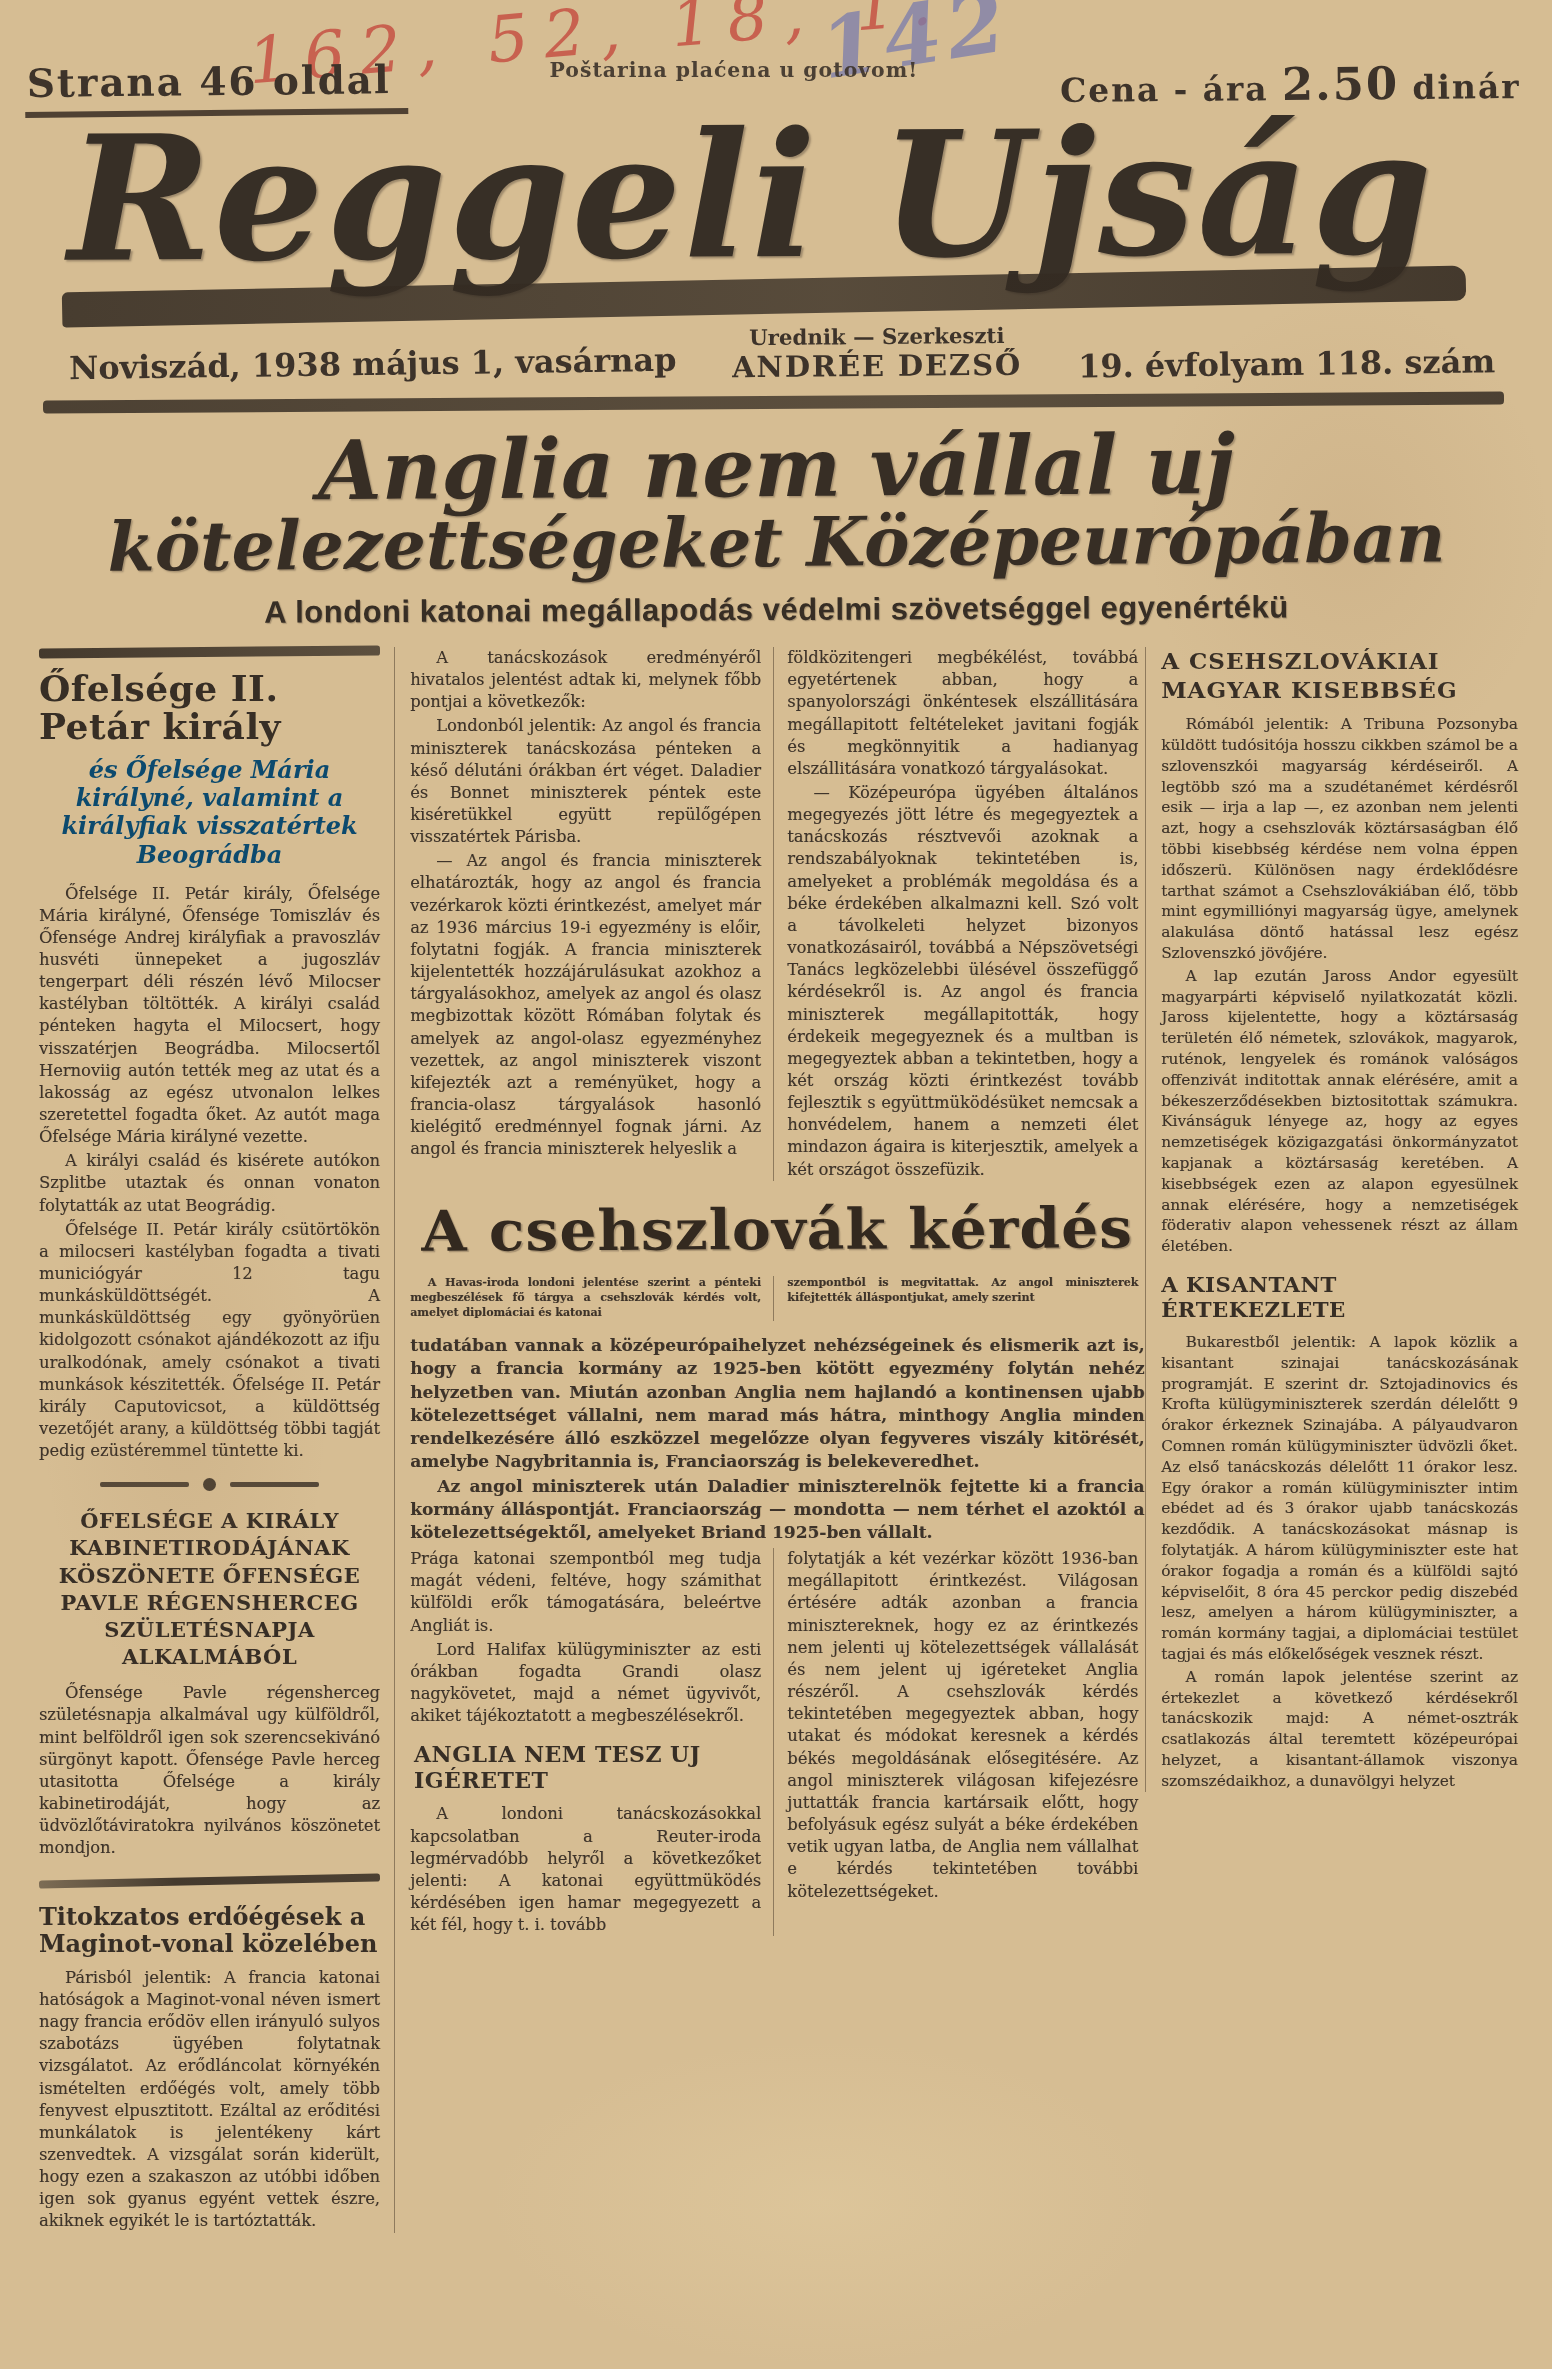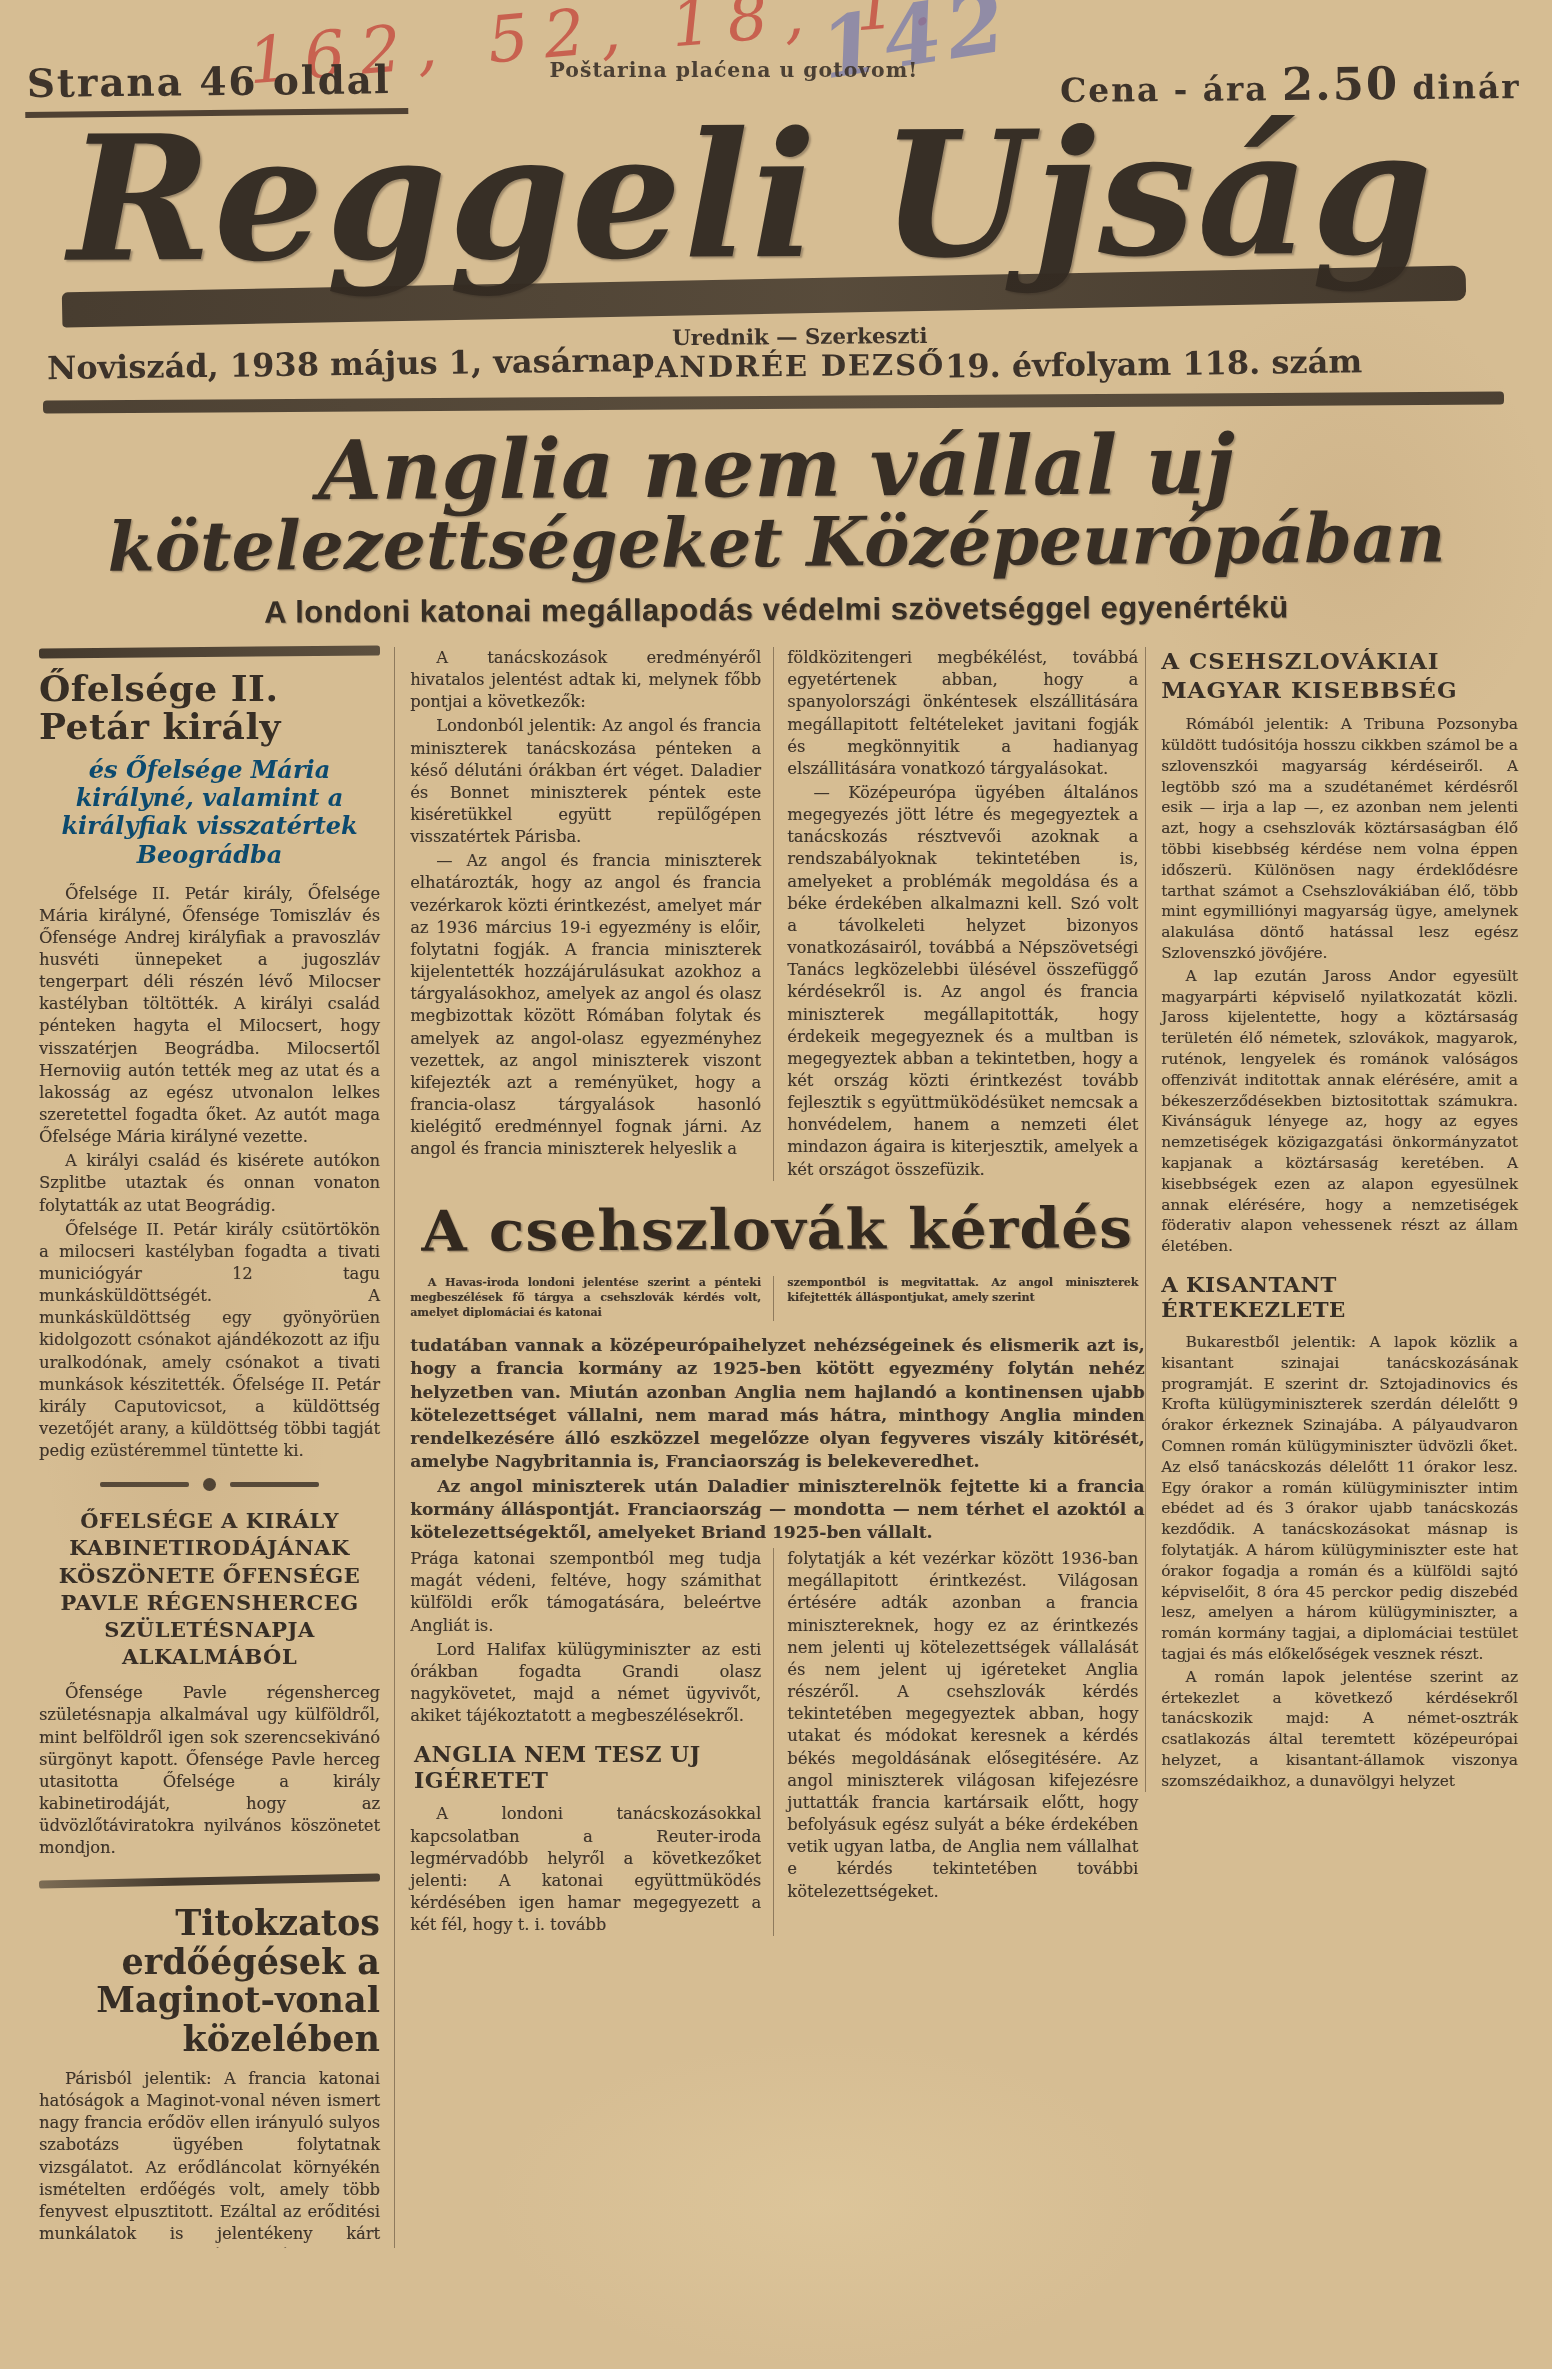--- a/index.html
+++ b/index.html
@@ -36,21 +36,21 @@
   .masthead{
     font-size:173px;line-height:0.92;font-weight:bold;font-style:italic;
     padding-left:68px;letter-spacing:1.9px;color:#372f26;white-space:nowrap;
     transform:rotate(-0.3deg);
     text-shadow:1.9px 1.9px 1.9px rgba(55,44,34,0.35);
   }
   .mast-bar{
     margin:3.9px 87px 0 62px;height:35px;background:linear-gradient(90deg,rgba(52,43,34,0.88) 0%,rgba(52,43,34,0.78) 55%,rgba(52,43,34,0.9) 100%);
     transform:rotate(-1.1deg);border-radius:5.8px 13.6px 9.7px 3.9px;
   }
-  .dateline{display:flex;align-items:flex-end;padding:9.7px 58px 5.8px 47px;}
+  .dateline{display:flex;justify-content:space-between;align-items:flex-end;padding:9.7px 58px 5.8px 47px;margin-left:22px;}
   .dl-left{font-weight:bold;font-size:32px;transform:rotate(-0.8deg);}
   .dl-center{text-align:center;font-weight:bold;transform:rotate(-0.5deg);}
   .dl-center .small{font-size:21.3px;}
   .dl-center .big{font-size:29px;letter-spacing:1.9px;}
   .dl-right{font-weight:bold;font-size:32px;transform:rotate(-0.7deg);}
   .rule-thick{margin:7.8px 49px 0 43px;height:12.6px;background:linear-gradient(90deg,rgba(52,43,34,0.85),rgba(52,43,34,0.75) 60%,rgba(52,43,34,0.85));transform:rotate(-0.35deg);border-radius:3.9px;}
 
   .lead{text-align:center;margin-top:17.5px;color:#372e25;}
   .lead .h1{font-style:italic;font-weight:bold;line-height:1.0;text-shadow:1.5px 1.5px 1.5px rgba(55,44,34,0.3);}
   .lead .l1{font-size:82px;transform:rotate(-0.4deg);}
@@ -63,21 +63,21 @@
 
   .col1{width:345px;padding-right:13.6px;border-right:1.9px solid rgba(70,55,40,0.5);font-size:16.3px;}
   .col1 .top-rule{height:9.7px;background:linear-gradient(90deg,rgba(52,43,34,0.9),rgba(52,43,34,0.75));margin-bottom:13.6px;transform:rotate(-0.5deg);border-radius:2.9px;}
   .a1-title{font-weight:bold;font-size:36px;line-height:1.05;letter-spacing:0.5px;color:#372e25;}
   .a1-sub{font-style:italic;font-weight:bold;font-size:24px;line-height:1.18;text-align:center;margin:9.7px 0 13.6px 0;color:#0c4a6e;}
   .orn{display:flex;align-items:center;justify-content:center;margin:15.5px 0;}
   .orn-line{width:89px;height:4.9px;background:rgba(52,43,34,0.8);border-radius:1.9px;}
   .orn-dot{width:13.6px;height:13.6px;border-radius:50%;background:rgba(52,43,34,0.85);margin:0 13.6px;}
   .a2-title{font-weight:bold;font-size:21px;line-height:1.3;text-align:center;letter-spacing:0.5px;margin-bottom:11.6px;color:#372e25;}
   .rule-taper{height:7.8px;margin:17.5px 0 19.4px 0;background:linear-gradient(90deg,rgba(52,43,34,0.55),rgba(52,43,34,0.9) 40%,rgba(52,43,34,0.85));transform:rotate(-1.2deg);border-radius:2.9px;}
-  .a3-title{font-weight:bold;font-size:35px;line-height:1.1;text-align:right;margin-bottom:9.7px;color:#372e25;}
+  .a3-title{font-weight:bold;font-size:24px;line-height:1.1;text-align:left;margin-bottom:9.7px;color:#372e25;}
 
   .mid{width:743px;padding:0 0 0 15.5px;font-size:16.3px;}
   .midtop{display:flex;}
   .m-left{width:351px;padding-right:11.6px;border-right:1.9px solid rgba(70,55,40,0.5);}
   .m-right{width:351px;padding-left:13.6px;}
   .mid-head{font-weight:bold;font-size:56px;letter-spacing:1px;text-align:center;margin:15.5px 0 13.6px 0;color:#33291f;transform:scaleX(1.04) rotate(-0.3deg);text-shadow:1.5px 1.5px 1px rgba(55,44,34,0.3);}
   .midlead{display:flex;}
   .midlead .bp{font-weight:bold;font-size:11px;}
   .wide{margin-top:13.6px;font-weight:bold;font-size:17px;}
   .midbot{display:flex;margin-top:4px;}

